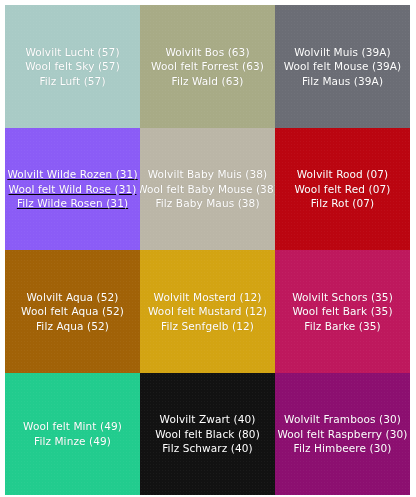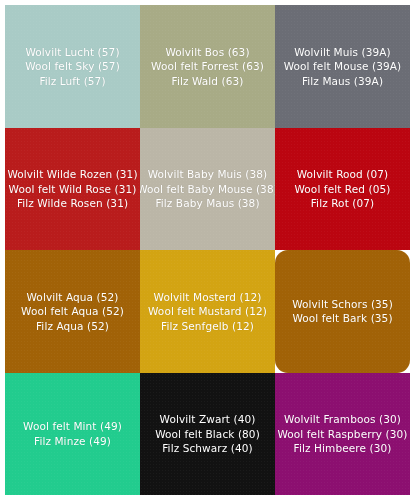--- a/index.html
+++ b/index.html
@@ -82,59 +82,60 @@
         <span>Filz Wald (63)</span>
       </div>
     </div>
     <div class="swatch-cell" style="background-color: rgb(107, 109, 117);">
       <div class="swatch-label">
         <span>Wolvilt Muis (39A)</span>
         <span>Wool felt Mouse (39A)</span>
         <span>Filz Maus (39A)</span>
       </div>
     </div>
-    <div class="swatch-cell" style="background-color: #b91c1c;">
+    <div class="swatch-cell" style="background-color: #8b5cf6; text-decoration: underline;">
       <div class="swatch-label">
         <span>Wolvilt Wilde Rozen (31)</span>
         <span>Wool felt Wild Rose (31)</span>
         <span>Filz Wilde Rosen (31)</span>
       </div>
     </div>
     <div class="swatch-cell" style="background-color: rgb(187, 182, 167);">
       <div class="swatch-label">
         <span>Wolvilt Baby Muis (38)</span>
         <span>Wool felt Baby Mouse (38)</span>
         <span>Filz Baby Maus (38)</span>
       </div>
     </div>
     <div class="swatch-cell" style="background-color: rgb(187, 5, 16);">
       <div class="swatch-label">
         <span>Wolvilt Rood (07)</span>
-        <span>Wool felt Red (05)</span>
+        <span>Wool felt Red (07)</span>
         <span>Filz Rot (07)</span>
       </div>
     </div>
     <div class="swatch-cell" style="background-color: #a16207;">
       <div class="swatch-label">
         <span>Wolvilt Aqua (52)</span>
         <span>Wool felt Aqua (52)</span>
         <span>Filz Aqua (52)</span>
       </div>
     </div>
     <div class="swatch-cell" style="background-color: rgb(211, 164, 19);">
       <div class="swatch-label">
         <span>Wolvilt Mosterd (12)</span>
         <span>Wool felt Mustard (12)</span>
         <span>Filz Senfgelb (12)</span>
       </div>
     </div>
-    <div class="swatch-cell" style="background-color: #a16207; border-radius: 13px;">
+    <div class="swatch-cell" style="background-color: #be185d;">
       <div class="swatch-label">
         <span>Wolvilt Schors (35)</span>
         <span>Wool felt Bark (35)</span>
+        <span>Filz Barke (35)</span>
       </div>
     </div>
     <div class="swatch-cell" style="background-color: rgb(34, 204, 142);">
       <div class="swatch-label">
         <span>Wool felt Mint (49)</span>
         <span>Filz Minze (49)</span>
       </div>
     </div>
     <div class="swatch-cell" style="background-color: rgb(18, 18, 18);">
       <div class="swatch-label">

